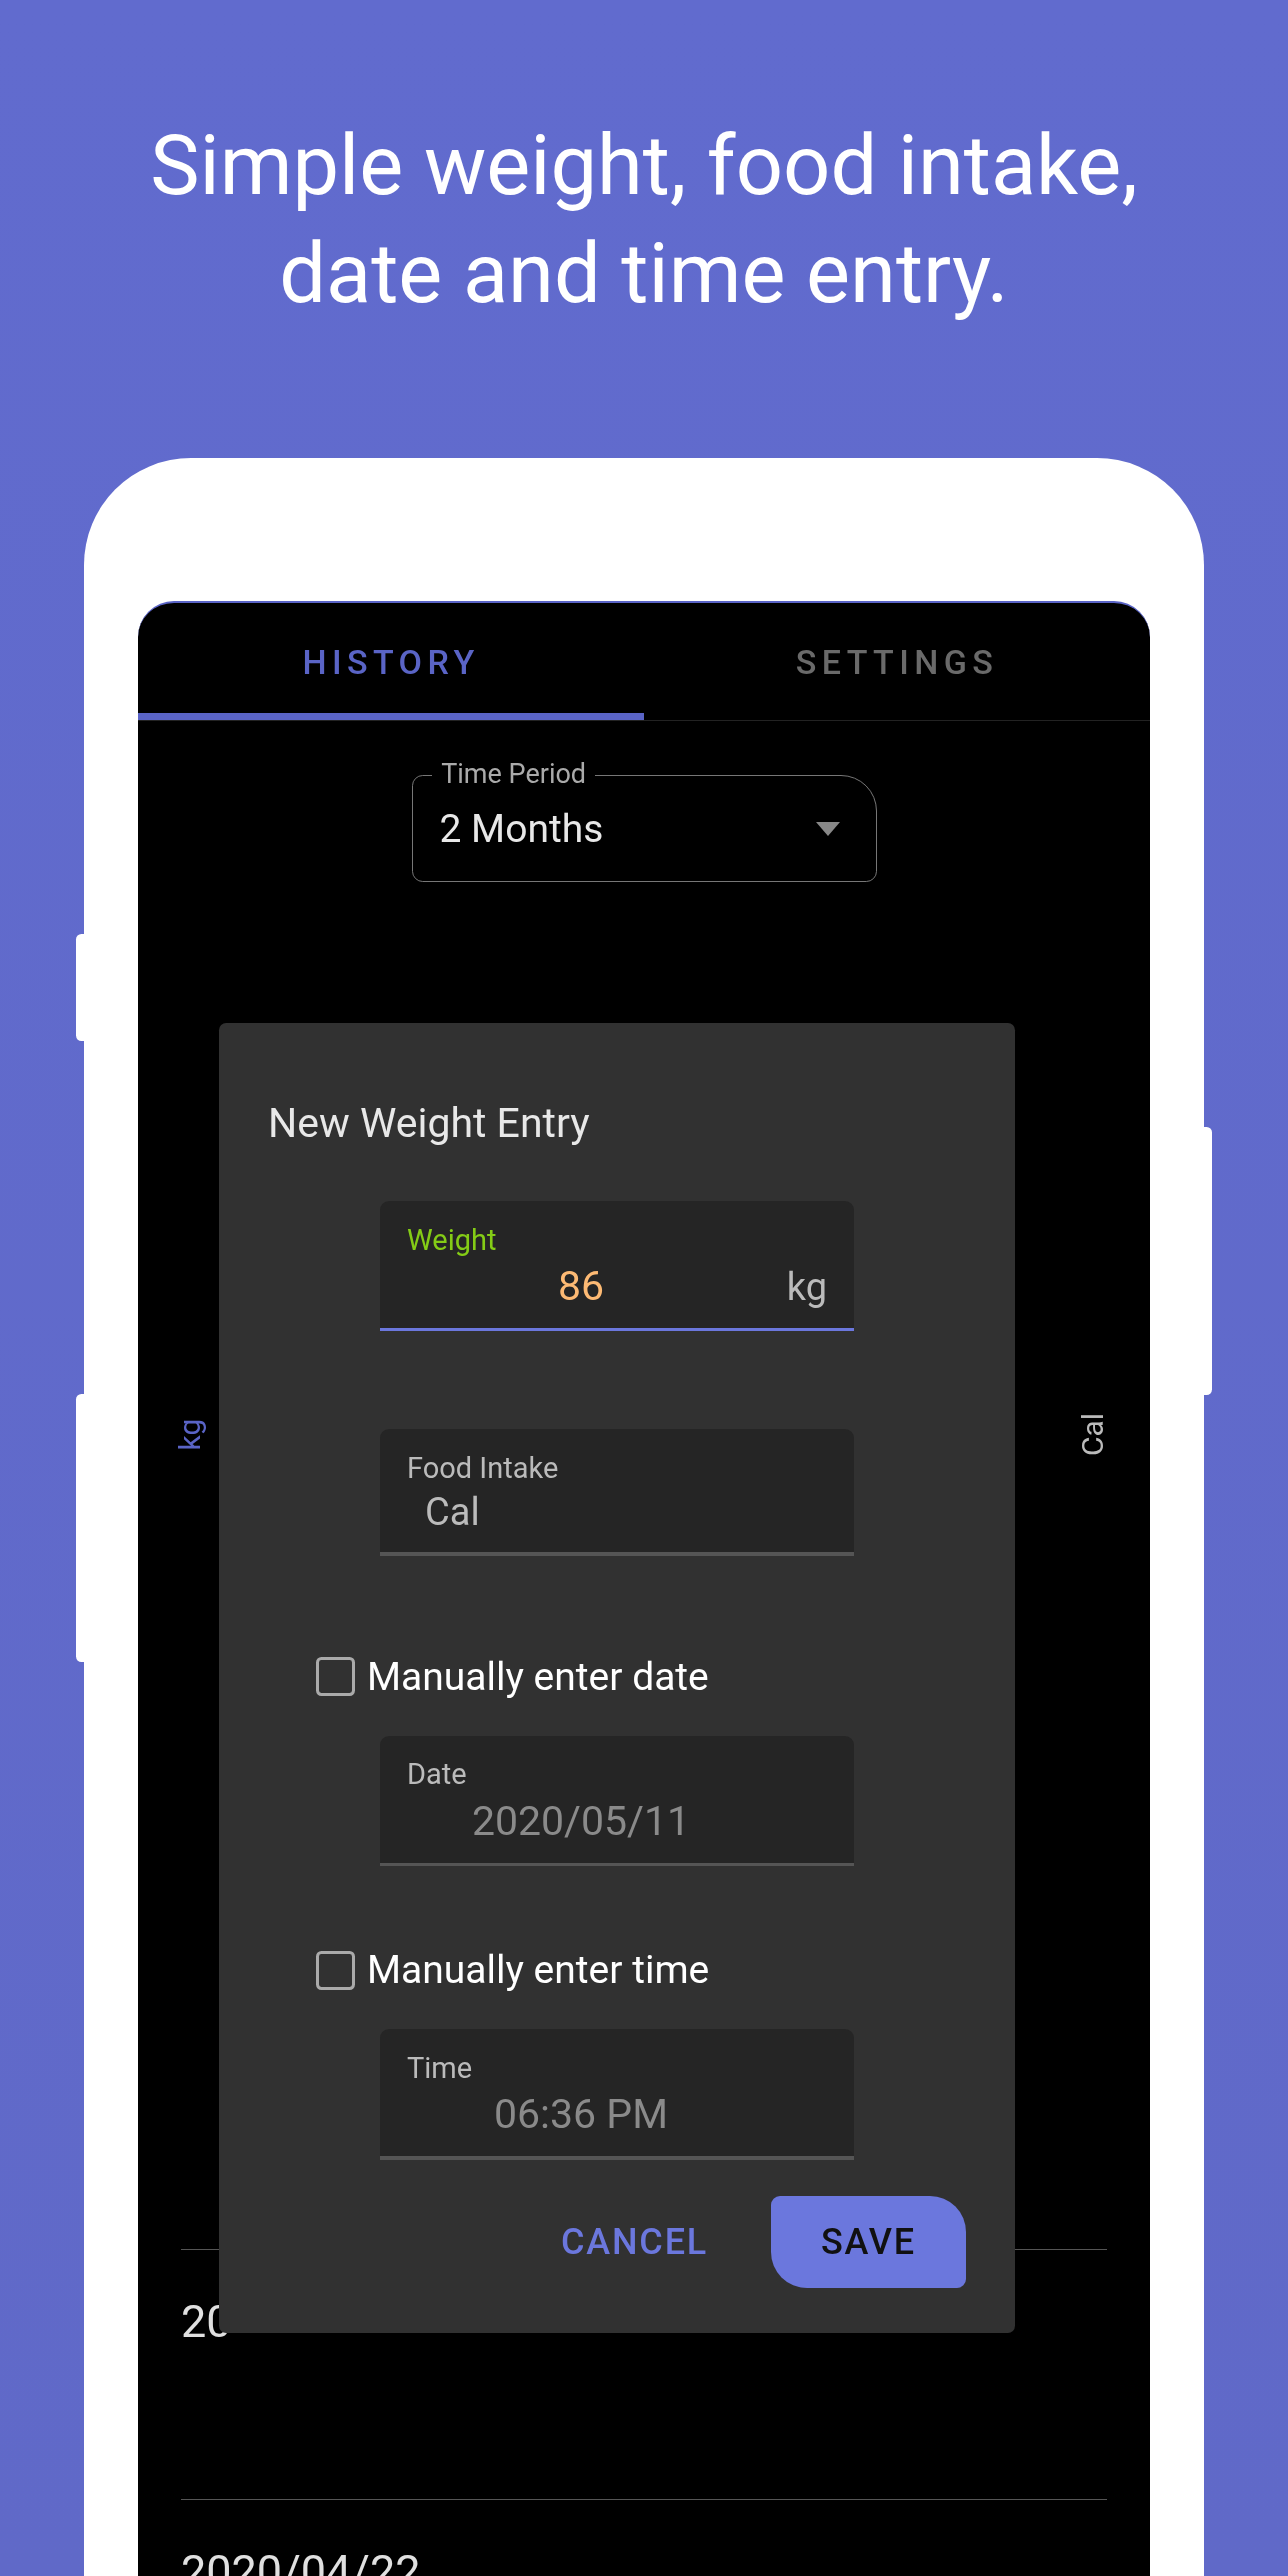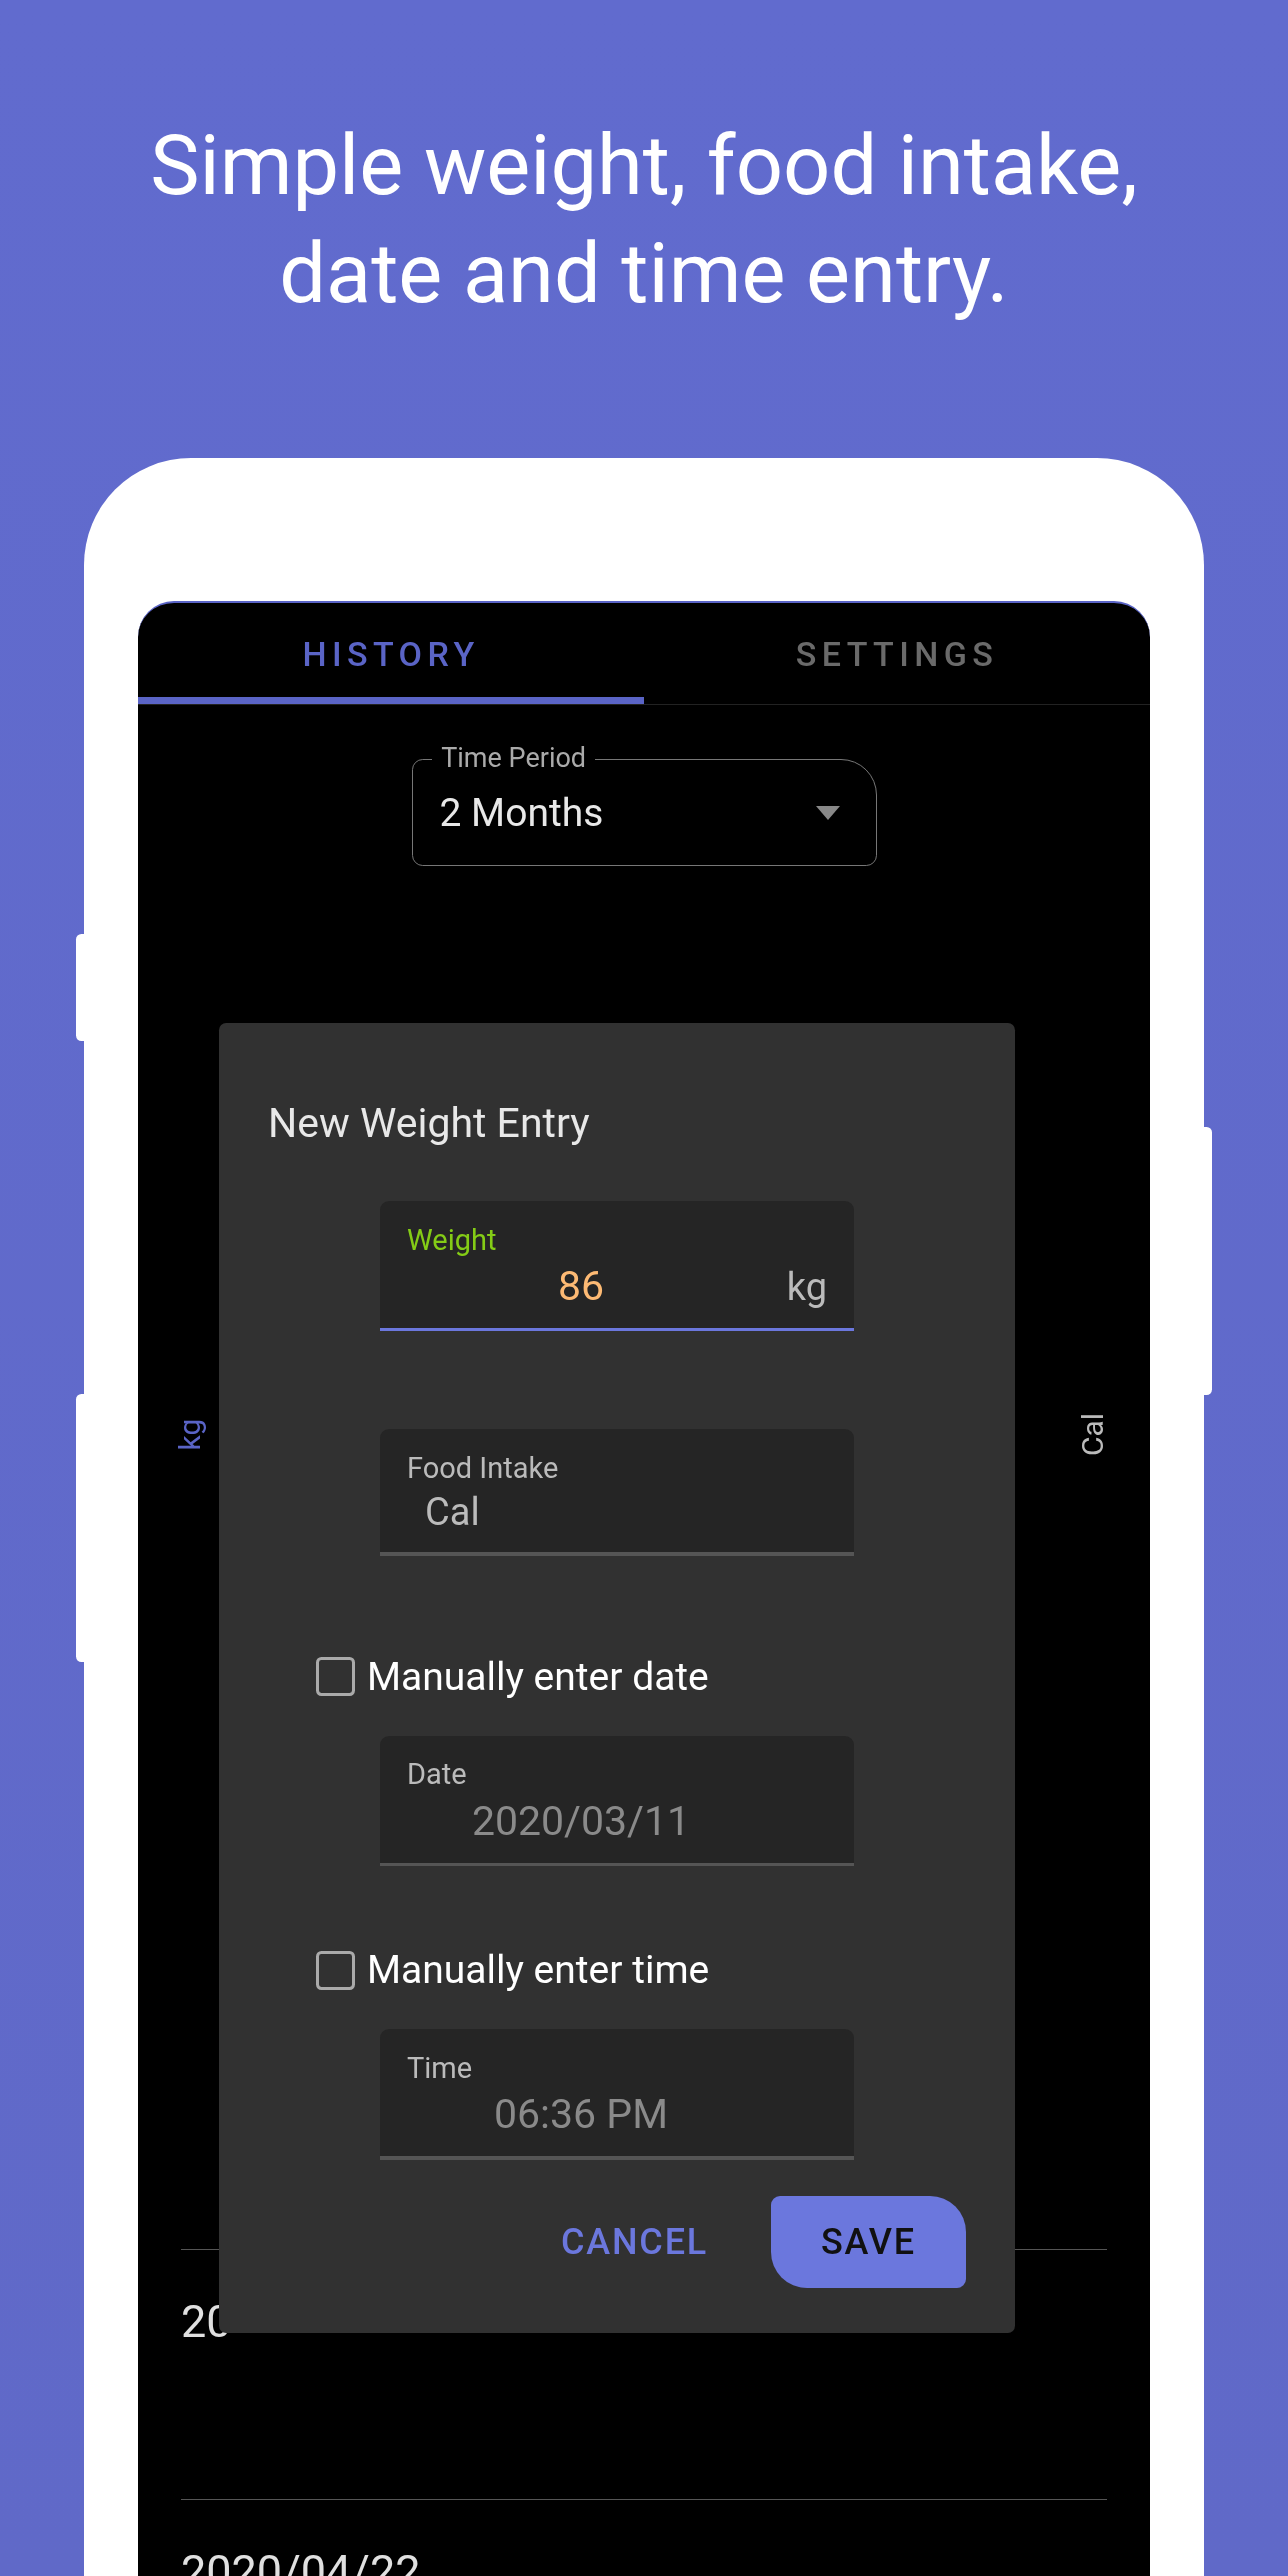--- a/index.html
+++ b/index.html
@@ -64,21 +64,21 @@
     right: 76px;
     top: 1127px;
     width: 10.7px;
     height: 268px;
     background: #ffffff;
     border-radius: 0 5.4px 5.4px 0;
   }
 
   .tabs {
     display: flex;
-    height: 102px;
+    height: 118px;
     border-bottom: 0.9px solid #222;
     position: relative;
   }
   .tab {
     flex: 1;
     display: flex;
     align-items: center;
     justify-content: center;
     font-size: 34px;
     font-weight: 500;
@@ -327,21 +327,21 @@
 
       <div class="check-row">
         <div class="checkbox"></div>
         <div class="check-label">Manually enter date</div>
       </div>
 
       <div class="field compact">
         <div class="field-box">
           <div class="field-label">Date</div>
           <div class="field-row">
-            <div class="field-value placeholder">2020/03/11</div>
+            <div class="field-value placeholder">2020/05/11</div>
             <div class="field-unit"></div>
           </div>
         </div>
         <div class="field-underline"></div>
       </div>
 
       <div class="check-row">
         <div class="checkbox"></div>
         <div class="check-label">Manually enter time</div>
       </div>

